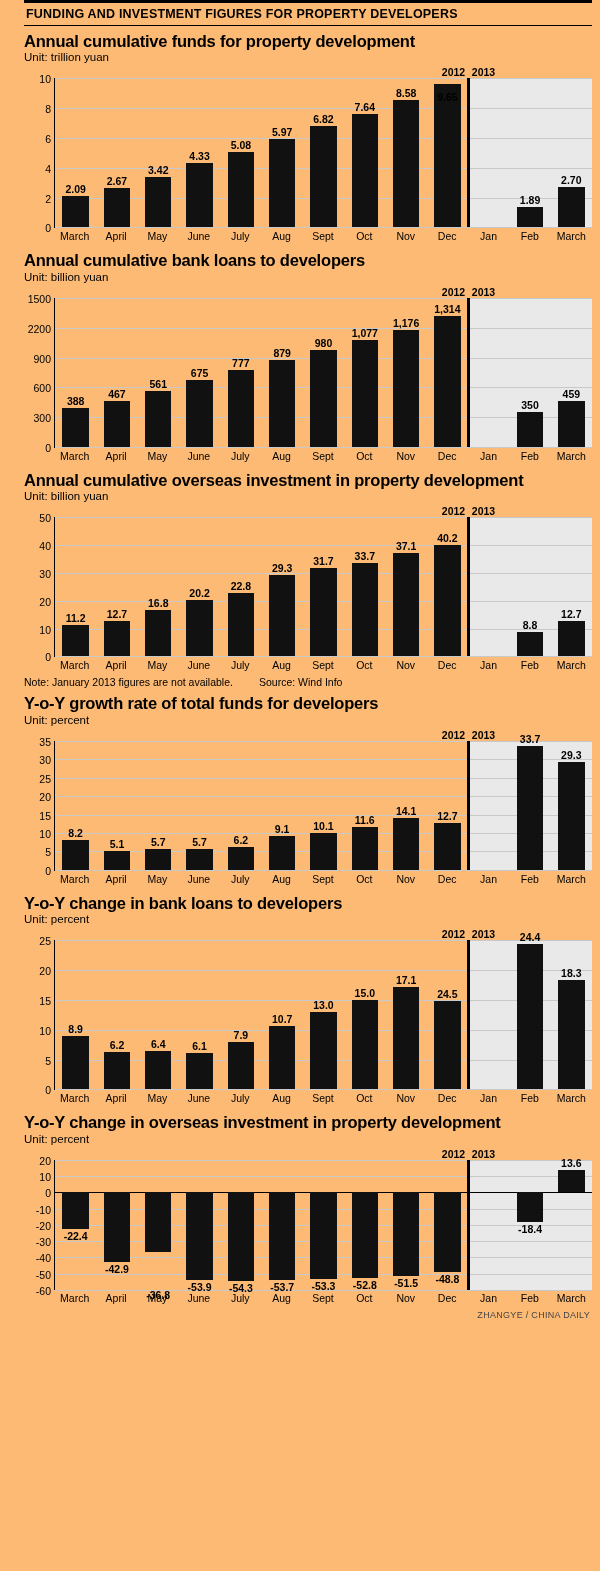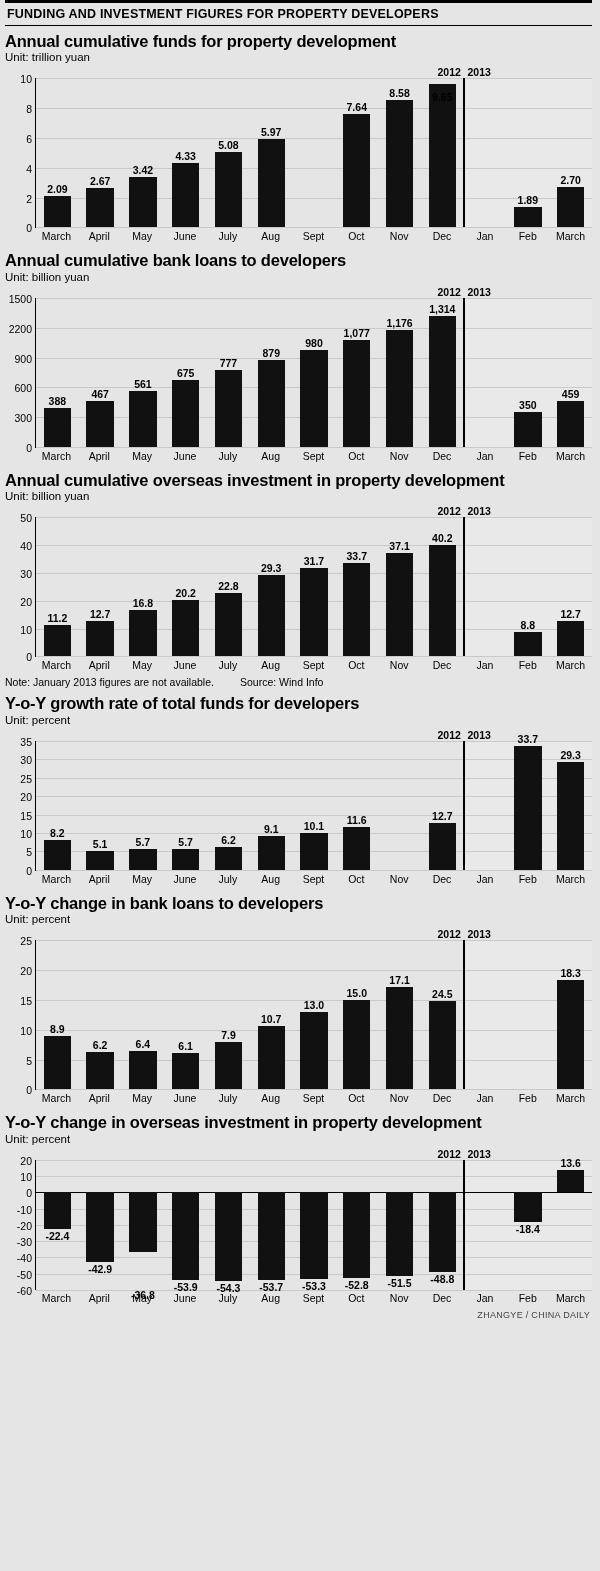--- a/index.html
+++ b/index.html
@@ -5,22 +5,22 @@
   * { box-sizing: border-box; }
   html, body {
     margin: 0; padding: 0;
     background: #ffffff;
     font-family: "Liberation Sans", sans-serif;
   }
   #page {
     width: 600px;
     min-height: 1571px;
     position: relative;
-    padding: 0 8px 4px 5px;
-    background: #e5e5e5;
+    padding: 0 8px 4px 24px;
+    background: #fdba74;
   }
   .masthead {
     border-top: 3px solid #000;
     border-bottom: 1.5px solid #000;
     padding: 4px 0 4px 2px;
     font-size: 12.5px;
     font-weight: bold;
     letter-spacing: 0.2px;
     color: #000;
   }
@@ -189,20 +189,24 @@
               <div class="bar-val" style="top: calc(56.7% - 13px);">4.33</div>
             </div>
             <div class="bar-slot" style="left: 30.7692%; width: 7.69231%;">
               <div class="bar" style="top: 49.2%; height: 50.8%;"></div>
               <div class="bar-val" style="top: calc(49.2% - 13px);">5.08</div>
             </div>
             <div class="bar-slot" style="left: 38.4615%; width: 7.69231%;">
               <div class="bar" style="top: 40.3%; height: 59.7%;"></div>
               <div class="bar-val" style="top: calc(40.3% - 13px);">5.97</div>
             </div>
+            <div class="bar-slot" style="left: 46.1538%; width: 7.69231%;">
+              <div class="bar" style="top: 31.8%; height: 68.2%;"></div>
+              <div class="bar-val" style="top: calc(31.8% - 13px);">6.82</div>
+            </div>
             <div class="bar-slot" style="left: 53.8462%; width: 7.69231%;">
               <div class="bar" style="top: 23.6%; height: 76.4%;"></div>
               <div class="bar-val" style="top: calc(23.6% - 13px);">7.64</div>
             </div>
             <div class="bar-slot" style="left: 61.5385%; width: 7.69231%;">
               <div class="bar" style="top: 14.2%; height: 85.8%;"></div>
               <div class="bar-val" style="top: calc(14.2% - 13px);">8.58</div>
             </div>
             <div class="bar-slot" style="left: 69.2308%; width: 7.69231%;">
               <div class="bar" style="top: 3.5%; height: 96.5%;"></div>
@@ -494,20 +498,24 @@
               <div class="bar-val" style="top: calc(74% - 13px);">9.1</div>
             </div>
             <div class="bar-slot" style="left: 46.1538%; width: 7.69231%;">
               <div class="bar" style="top: 71.1429%; height: 28.8571%;"></div>
               <div class="bar-val" style="top: calc(71.1429% - 13px);">10.1</div>
             </div>
             <div class="bar-slot" style="left: 53.8462%; width: 7.69231%;">
               <div class="bar" style="top: 66.8571%; height: 33.1429%;"></div>
               <div class="bar-val" style="top: calc(66.8571% - 13px);">11.6</div>
             </div>
+            <div class="bar-slot" style="left: 61.5385%; width: 7.69231%;">
+              <div class="bar" style="top: 59.7143%; height: 40.2857%;"></div>
+              <div class="bar-val" style="top: calc(59.7143% - 13px);">14.1</div>
+            </div>
             <div class="bar-slot" style="left: 69.2308%; width: 7.69231%;">
               <div class="bar" style="top: 63.7143%; height: 36.2857%;"></div>
               <div class="bar-val" style="top: calc(63.7143% - 13px);">12.7</div>
             </div>
             <div class="bar-slot" style="left: 76.9231%; width: 7.69231%;"></div>
             <div class="bar-slot" style="left: 84.6154%; width: 7.69231%;">
               <div class="bar" style="top: 3.71429%; height: 96.2857%;"></div>
               <div class="bar-val" style="top: calc(3.71429% - 13px);">33.7</div>
             </div>
             <div class="bar-slot" style="left: 92.3077%; width: 7.69231%;">
@@ -596,20 +604,24 @@
             </div>
             <div class="bar-slot" style="left: 61.5385%; width: 7.69231%;">
               <div class="bar" style="top: 31.6%; height: 68.4%;"></div>
               <div class="bar-val" style="top: calc(31.6% - 13px);">17.1</div>
             </div>
             <div class="bar-slot" style="left: 69.2308%; width: 7.69231%;">
               <div class="bar" style="top: 40.4%; height: 59.6%;"></div>
               <div class="bar-val" style="top: calc(40.4% - 13px);">24.5</div>
             </div>
             <div class="bar-slot" style="left: 76.9231%; width: 7.69231%;"></div>
+            <div class="bar-slot" style="left: 84.6154%; width: 7.69231%;">
+              <div class="bar" style="top: 2.4%; height: 97.6%;"></div>
+              <div class="bar-val" style="top: calc(2.4% - 13px);">24.4</div>
+            </div>
             <div class="bar-slot" style="left: 92.3077%; width: 7.69231%;">
               <div class="bar" style="top: 26.8%; height: 73.2%;"></div>
               <div class="bar-val" style="top: calc(26.8% - 13px);">18.3</div>
             </div>
           </div>
           <div class="divider" style="left: calc(76.9231% - 1px);"></div>
         </div>
         <div class="xaxis">
           <div class="xtick" style="left: 0%; width: 7.69231%;">March</div>
           <div class="xtick" style="left: 7.69231%; width: 7.69231%;">April</div>

